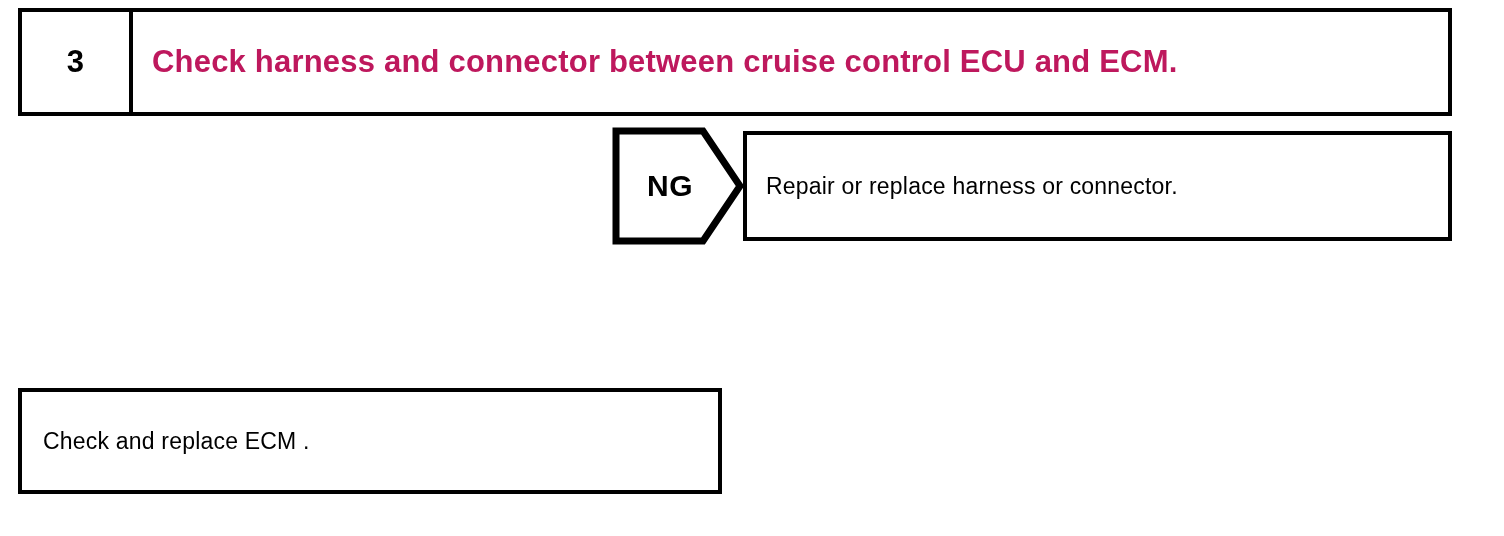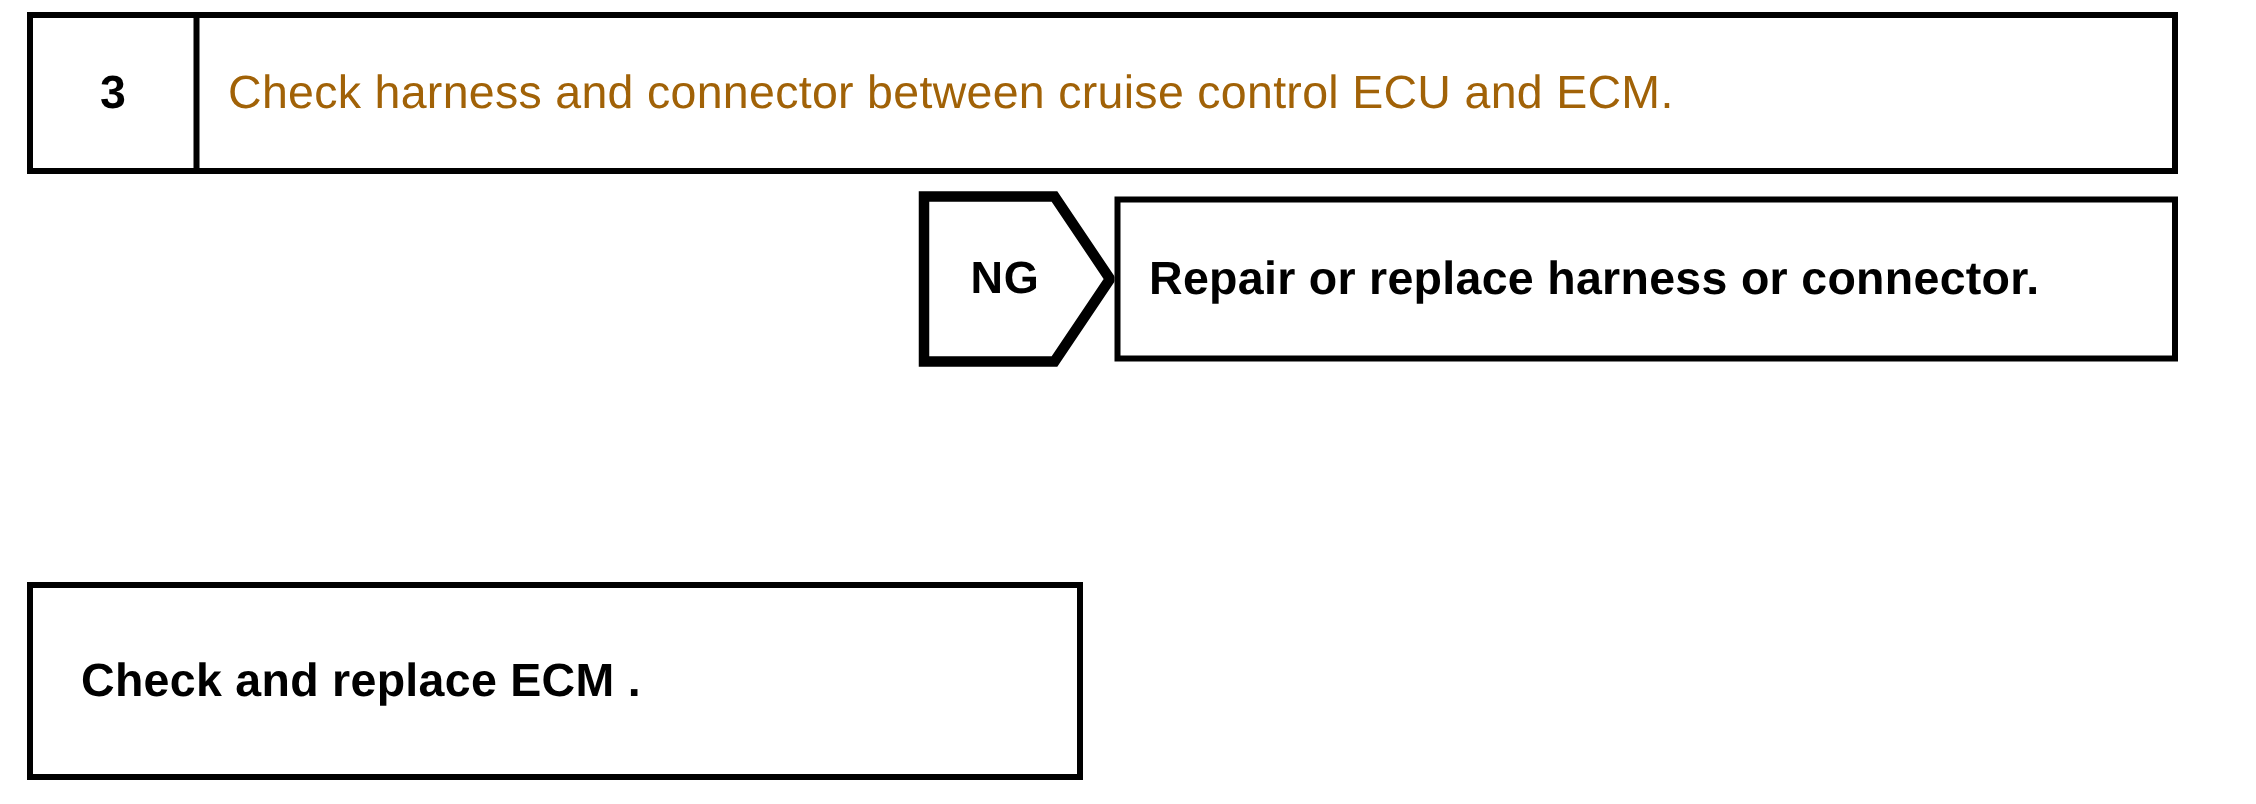--- a/index.html
+++ b/index.html
@@ -58,54 +58,54 @@
     top: 0;
     right: 0;
     height: 100%;
     display: flex;
     align-items: center;
     padding-left: 19px;
     box-sizing: border-box;
   }
   .step-text {
     font-size: 31px;
-    font-weight: normal;
-    color: #a16207;
+    font-weight: bold;
+    color: #be185d;
     letter-spacing: 0.2px;
     white-space: nowrap;
   }
 
   
   .result-box {
     display: flex;
     align-items: center;
   }
   .result-text {
-    font-size: 31px;
-    font-weight: bold;
+    font-size: 23px;
+    font-weight: normal;
     color: #000000;
     letter-spacing: 0.2px;
     white-space: nowrap;
   }
 
   .ng-result-box {
     left: 743px;
     top: 131px;
     width: 709px;
     height: 110px;
     padding-left: 19px;
     box-sizing: border-box;
   }
 
   .final-box {
     left: 18px;
     top: 388px;
     width: 704px;
-    height: 132px;
-    padding-left: 32px;
+    height: 106px;
+    padding-left: 21px;
     box-sizing: border-box;
   }
 
   
   .marker {
     position: absolute;
   }
   .marker svg {
     display: block;
     overflow: visible;

